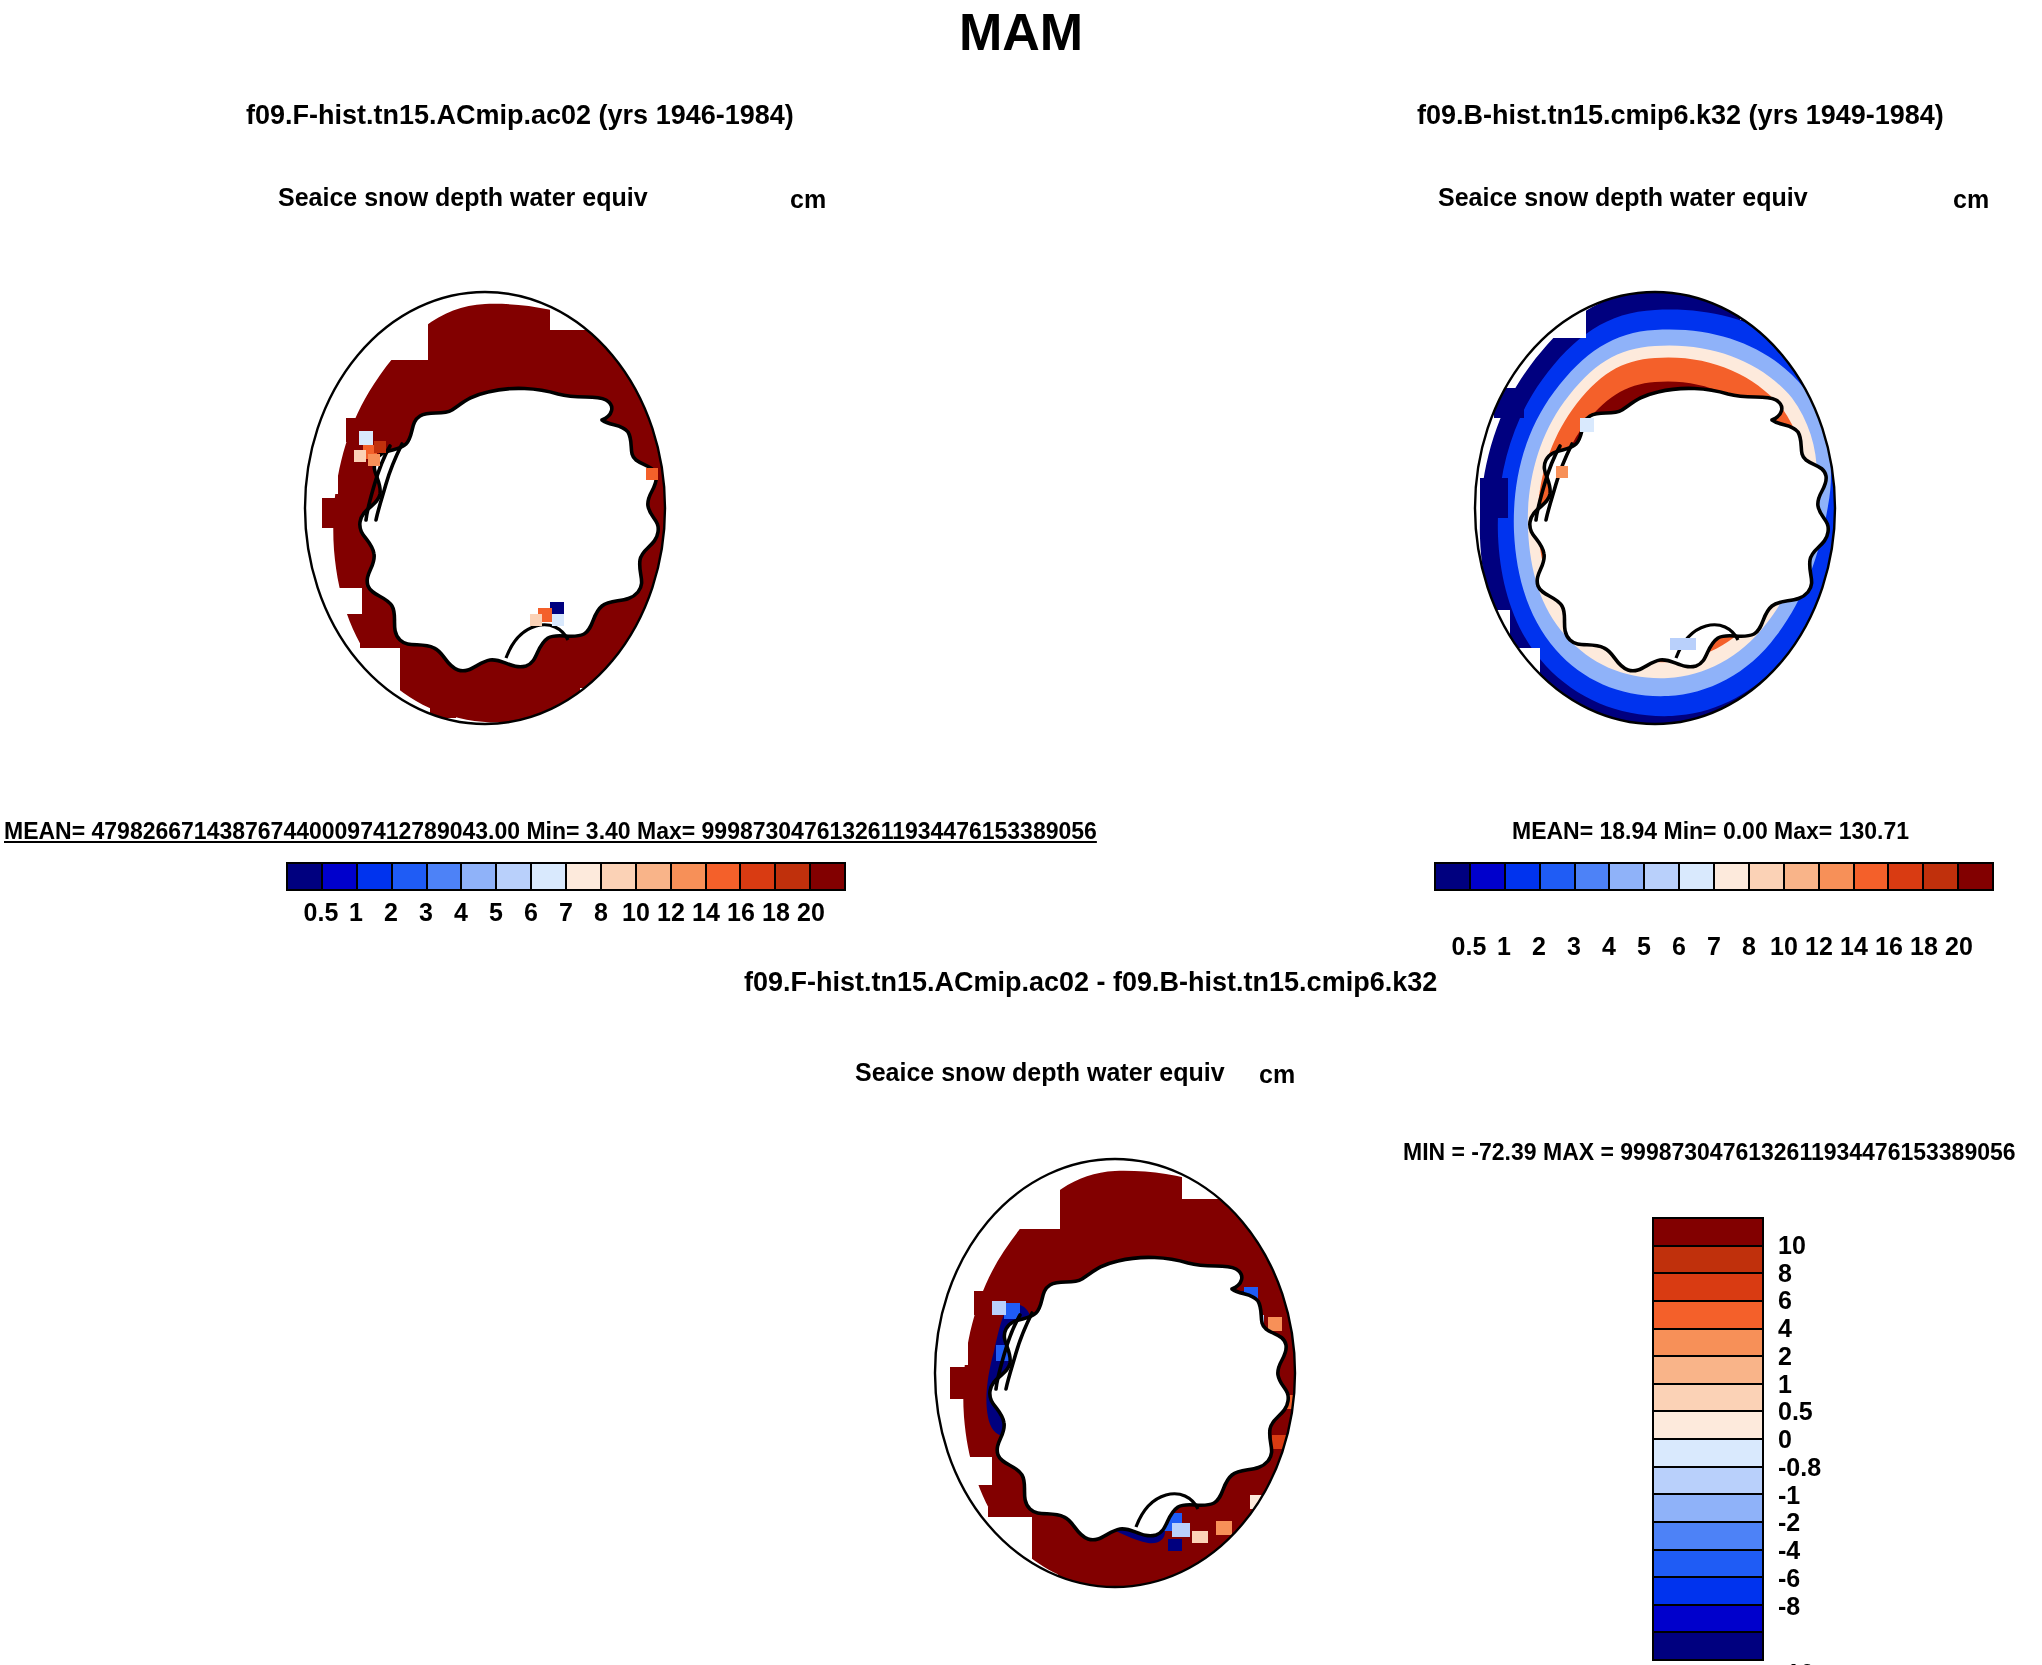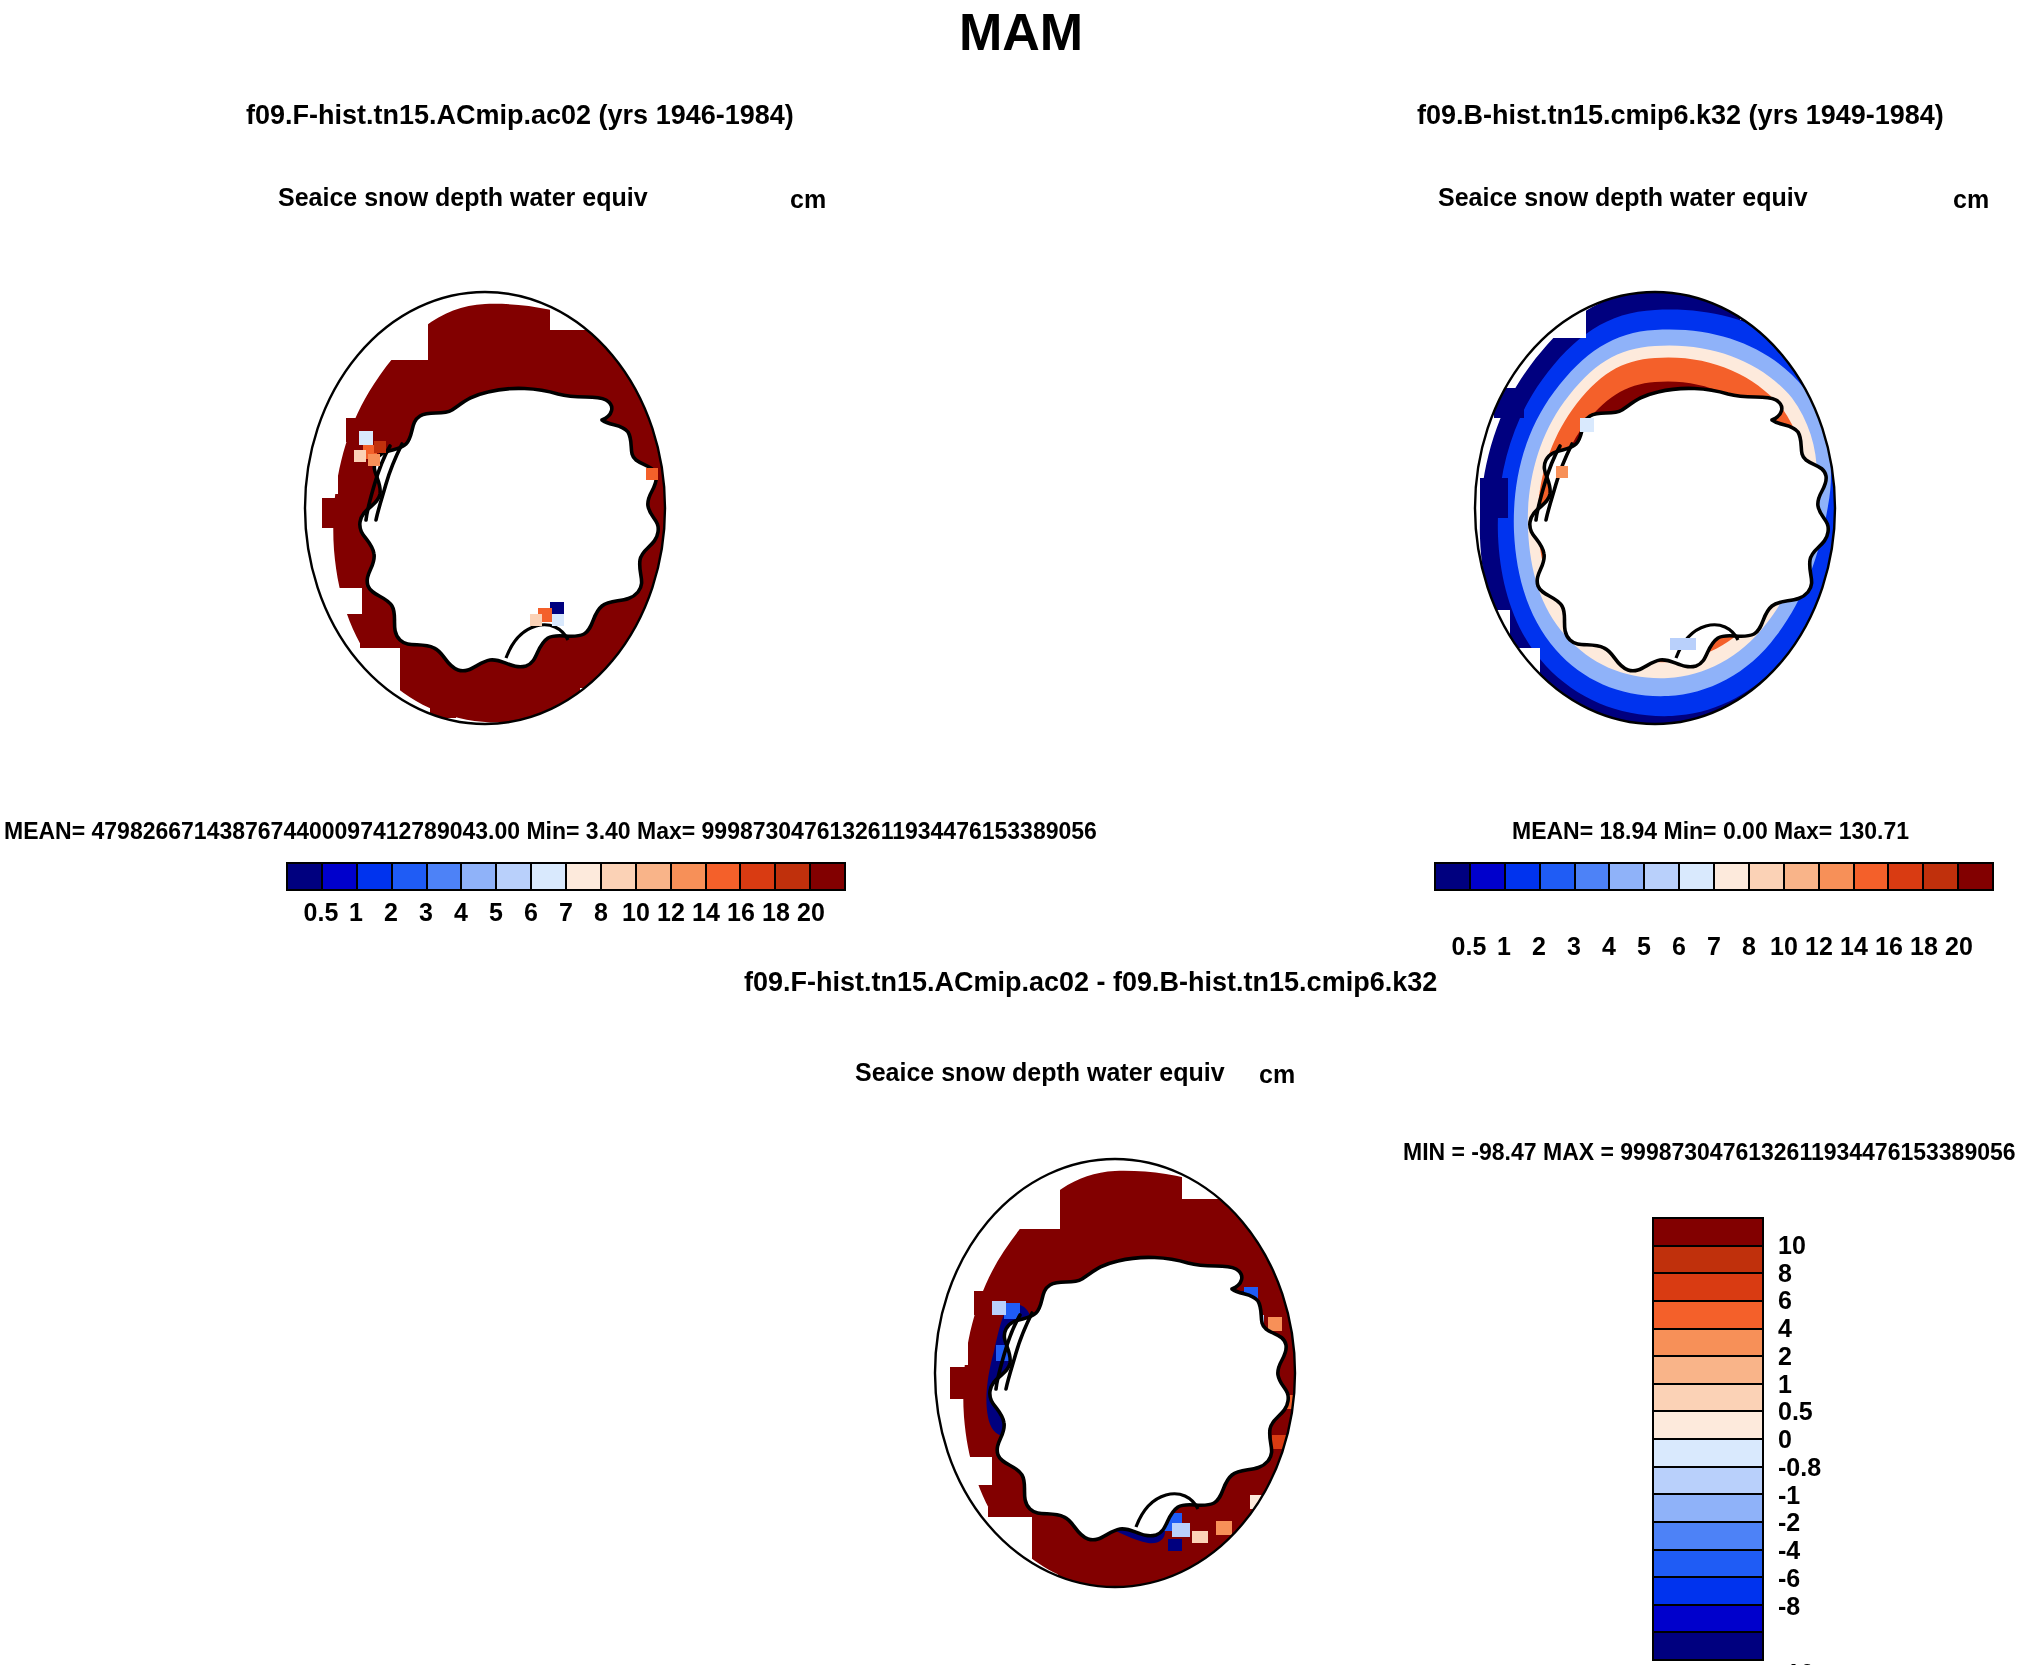--- a/index.html
+++ b/index.html
@@ -101,21 +101,21 @@
       <rect x="288" y="390" width="14" height="14" fill="#f4602a"></rect>
       <rect x="302" y="396" width="12" height="12" fill="#d9e9fd"></rect>
       <rect x="280" y="396" width="12" height="12" fill="#fbd2b6"></rect>
       <rect x="396" y="250" width="12" height="12" fill="#f4602a"></rect>
     </g>
   </g>
   <ellipse cx="235" cy="290" rx="180" ry="216" fill="none" stroke="#000" stroke-width="2.4"></ellipse>
 </svg>
 </div>
 
-<div class="abs stats-line" style="left:4px;top:818px;">MEAN= 4798266714387674400097412789043.00  Min=   3.40  Max= 9998730476132611934476153389056</div>
+<div class="abs stats-line" style="left:4px;top:818px;text-decoration:underline;">MEAN= 4798266714387674400097412789043.00  Min=   3.40  Max= 9998730476132611934476153389056</div>
 
 <div class="abs cbar-h" id="cbarL" style="left:286px;top:862px;width:560px;height:29px;">
     <div class="cell" style="background: rgb(0, 0, 127);"></div>
     <div class="cell" style="background: rgb(0, 0, 204);"></div>
     <div class="cell" style="background: rgb(0, 51, 238);"></div>
     <div class="cell" style="background: rgb(31, 92, 245);"></div>
     <div class="cell" style="background: rgb(77, 130, 247);"></div>
     <div class="cell" style="background: rgb(143, 178, 249);"></div>
     <div class="cell" style="background: rgb(185, 208, 251);"></div>
     <div class="cell" style="background: rgb(217, 233, 253);"></div>
@@ -363,21 +363,21 @@
              C132,222 148,226 156,218 C164,210 160,196 170,190
              C180,184 192,190 202,184 C214,176 220,170 238,166 Z" fill="#ffffff" stroke="#000000" stroke-width="3.6" stroke-linejoin="round"></path>
     <path d="M152,218 C146,230 140,244 136,258 C132,272 128,284 126,294" fill="none" stroke="#000000" stroke-width="3.6" stroke-linecap="round"></path>
     <path d="M140,220 C133,232 128,246 124,260 C120,274 117,284 116,294" fill="none" stroke="#000000" stroke-width="3.6" stroke-linecap="round"></path>
     <path d="M256,432 C262,416 272,404 286,400 C300,396 312,402 318,414" fill="none" stroke="#000000" stroke-width="3.2"></path>
   </g>
   <ellipse cx="235" cy="278" rx="180" ry="214" fill="none" stroke="#000" stroke-width="2.4"></ellipse>
 </svg>
 </div>
 
-<div class="abs stats-line" style="left:1403px;top:1139px;">MIN = -98.47 MAX = 9998730476132611934476153389056</div>
+<div class="abs stats-line" style="left:1403px;top:1139px;">MIN = -72.39 MAX = 9998730476132611934476153389056</div>
 
 <div class="cbar-v" id="cbarV" style="left:1652px;top:1217px;width:112px;height:444px;">
     <div class="cell" style="background: rgb(130, 0, 0);"></div>
     <div class="cell" style="background: rgb(192, 48, 12);"></div>
     <div class="cell" style="background: rgb(217, 59, 18);"></div>
     <div class="cell" style="background: rgb(244, 96, 42);"></div>
     <div class="cell" style="background: rgb(247, 144, 88);"></div>
     <div class="cell" style="background: rgb(249, 180, 137);"></div>
     <div class="cell" style="background: rgb(251, 210, 182);"></div>
     <div class="cell" style="background: rgb(253, 234, 220);"></div>

